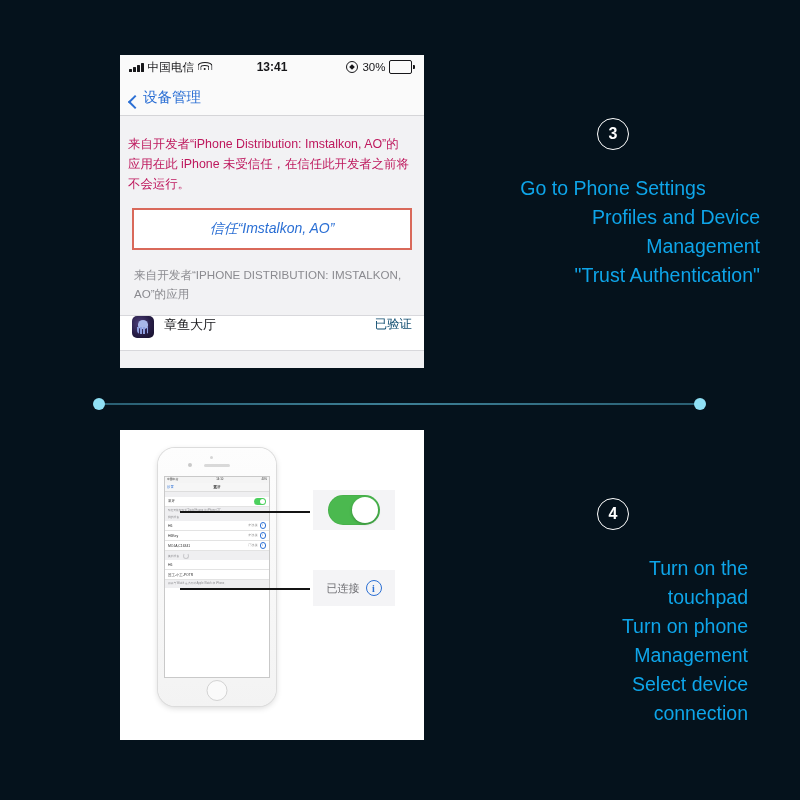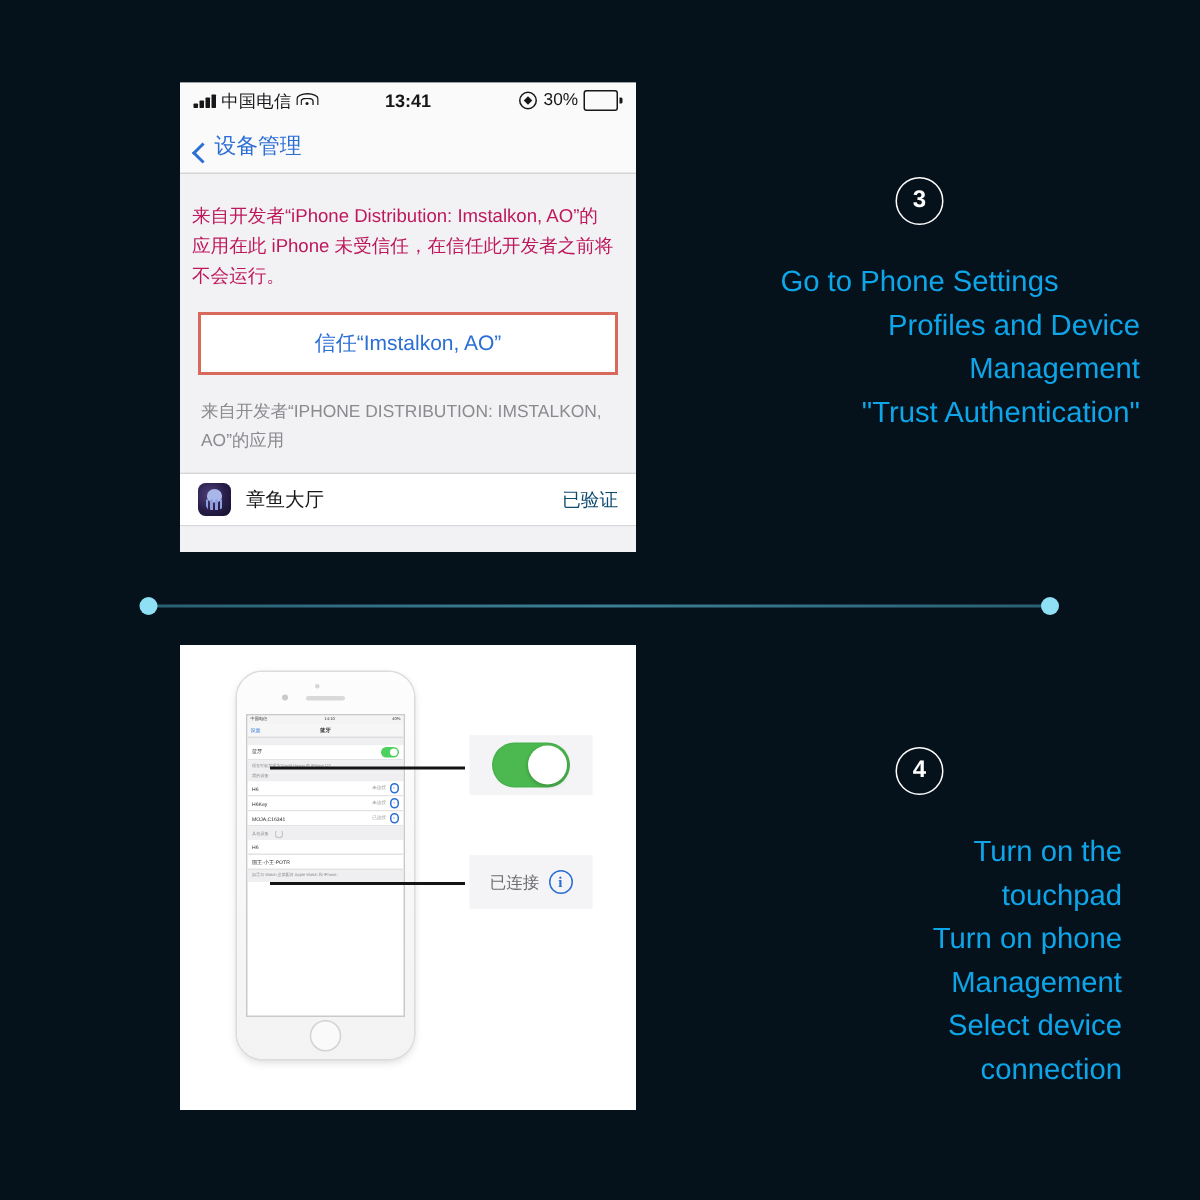--- a/index.html
+++ b/index.html
@@ -55,30 +55,30 @@
   .nav-back{display:flex;align-items:flex-end;gap:3px;color:#2b6fd4;font-size:14.5px;cursor:pointer;}
   .chev{width:8px;height:8px;border-left:2.2px solid #2b6fd4;border-bottom:2.2px solid #2b6fd4;
         transform:rotate(45deg);display:inline-block;}
   .nav-title{position:absolute;left:0;right:0;text-align:center;font-size:14.5px;font-weight:bold;
     color:#17171a;pointer-events:none;}
 
   .ios-body{background:#f2f2f4;height:calc(100% - 60px);position:relative;}
   .desc{
     padding:18px 14px 14px 8px;font-size:12.4px;line-height:1.62;color:#be185d;
   }
-  .trust-wrap{padding:0 12px;}
+  .trust-wrap{padding:0 12px;font-style:italic;}
   .trust-btn{
     background:#ffffff;border:2px solid #d9695a;
     height:38px;display:flex;align-items:center;justify-content:center;
     color:#2b6fd4;font-size:14px;cursor:pointer;
   }
   .sub-desc{padding:16px 14px 12px 14px;font-size:11.6px;line-height:1.6;color:#8a8a8f;}
   .app-row{
     background:#ffffff;border-top:1px solid #d8d8dc;border-bottom:1px solid #d8d8dc;
-    height:34px;display:flex;align-items:center;padding:0 12px;gap:10px;cursor:pointer;
+    height:34px;display:flex;align-items:flex-start;padding:0 12px;gap:10px;cursor:pointer;
   }
   .app-icon{
     width:22px;height:22px;border-radius:5px;flex:none;
     background:radial-gradient(circle at 35% 35%, #4e3f7a 0%, #271d46 55%, #14102a 100%);
     position:relative;overflow:hidden;
   }
   .app-icon:before{content:"";position:absolute;left:6px;top:4px;width:10px;height:9px;border-radius:50% 50% 42% 42%;
     background:#a8b6e8;}
   .app-icon:after{content:"";position:absolute;left:5px;top:11px;width:12px;height:7px;
     background:repeating-linear-gradient(90deg,#8e9fe0 0 1.6px,transparent 1.6px 3.2px);

